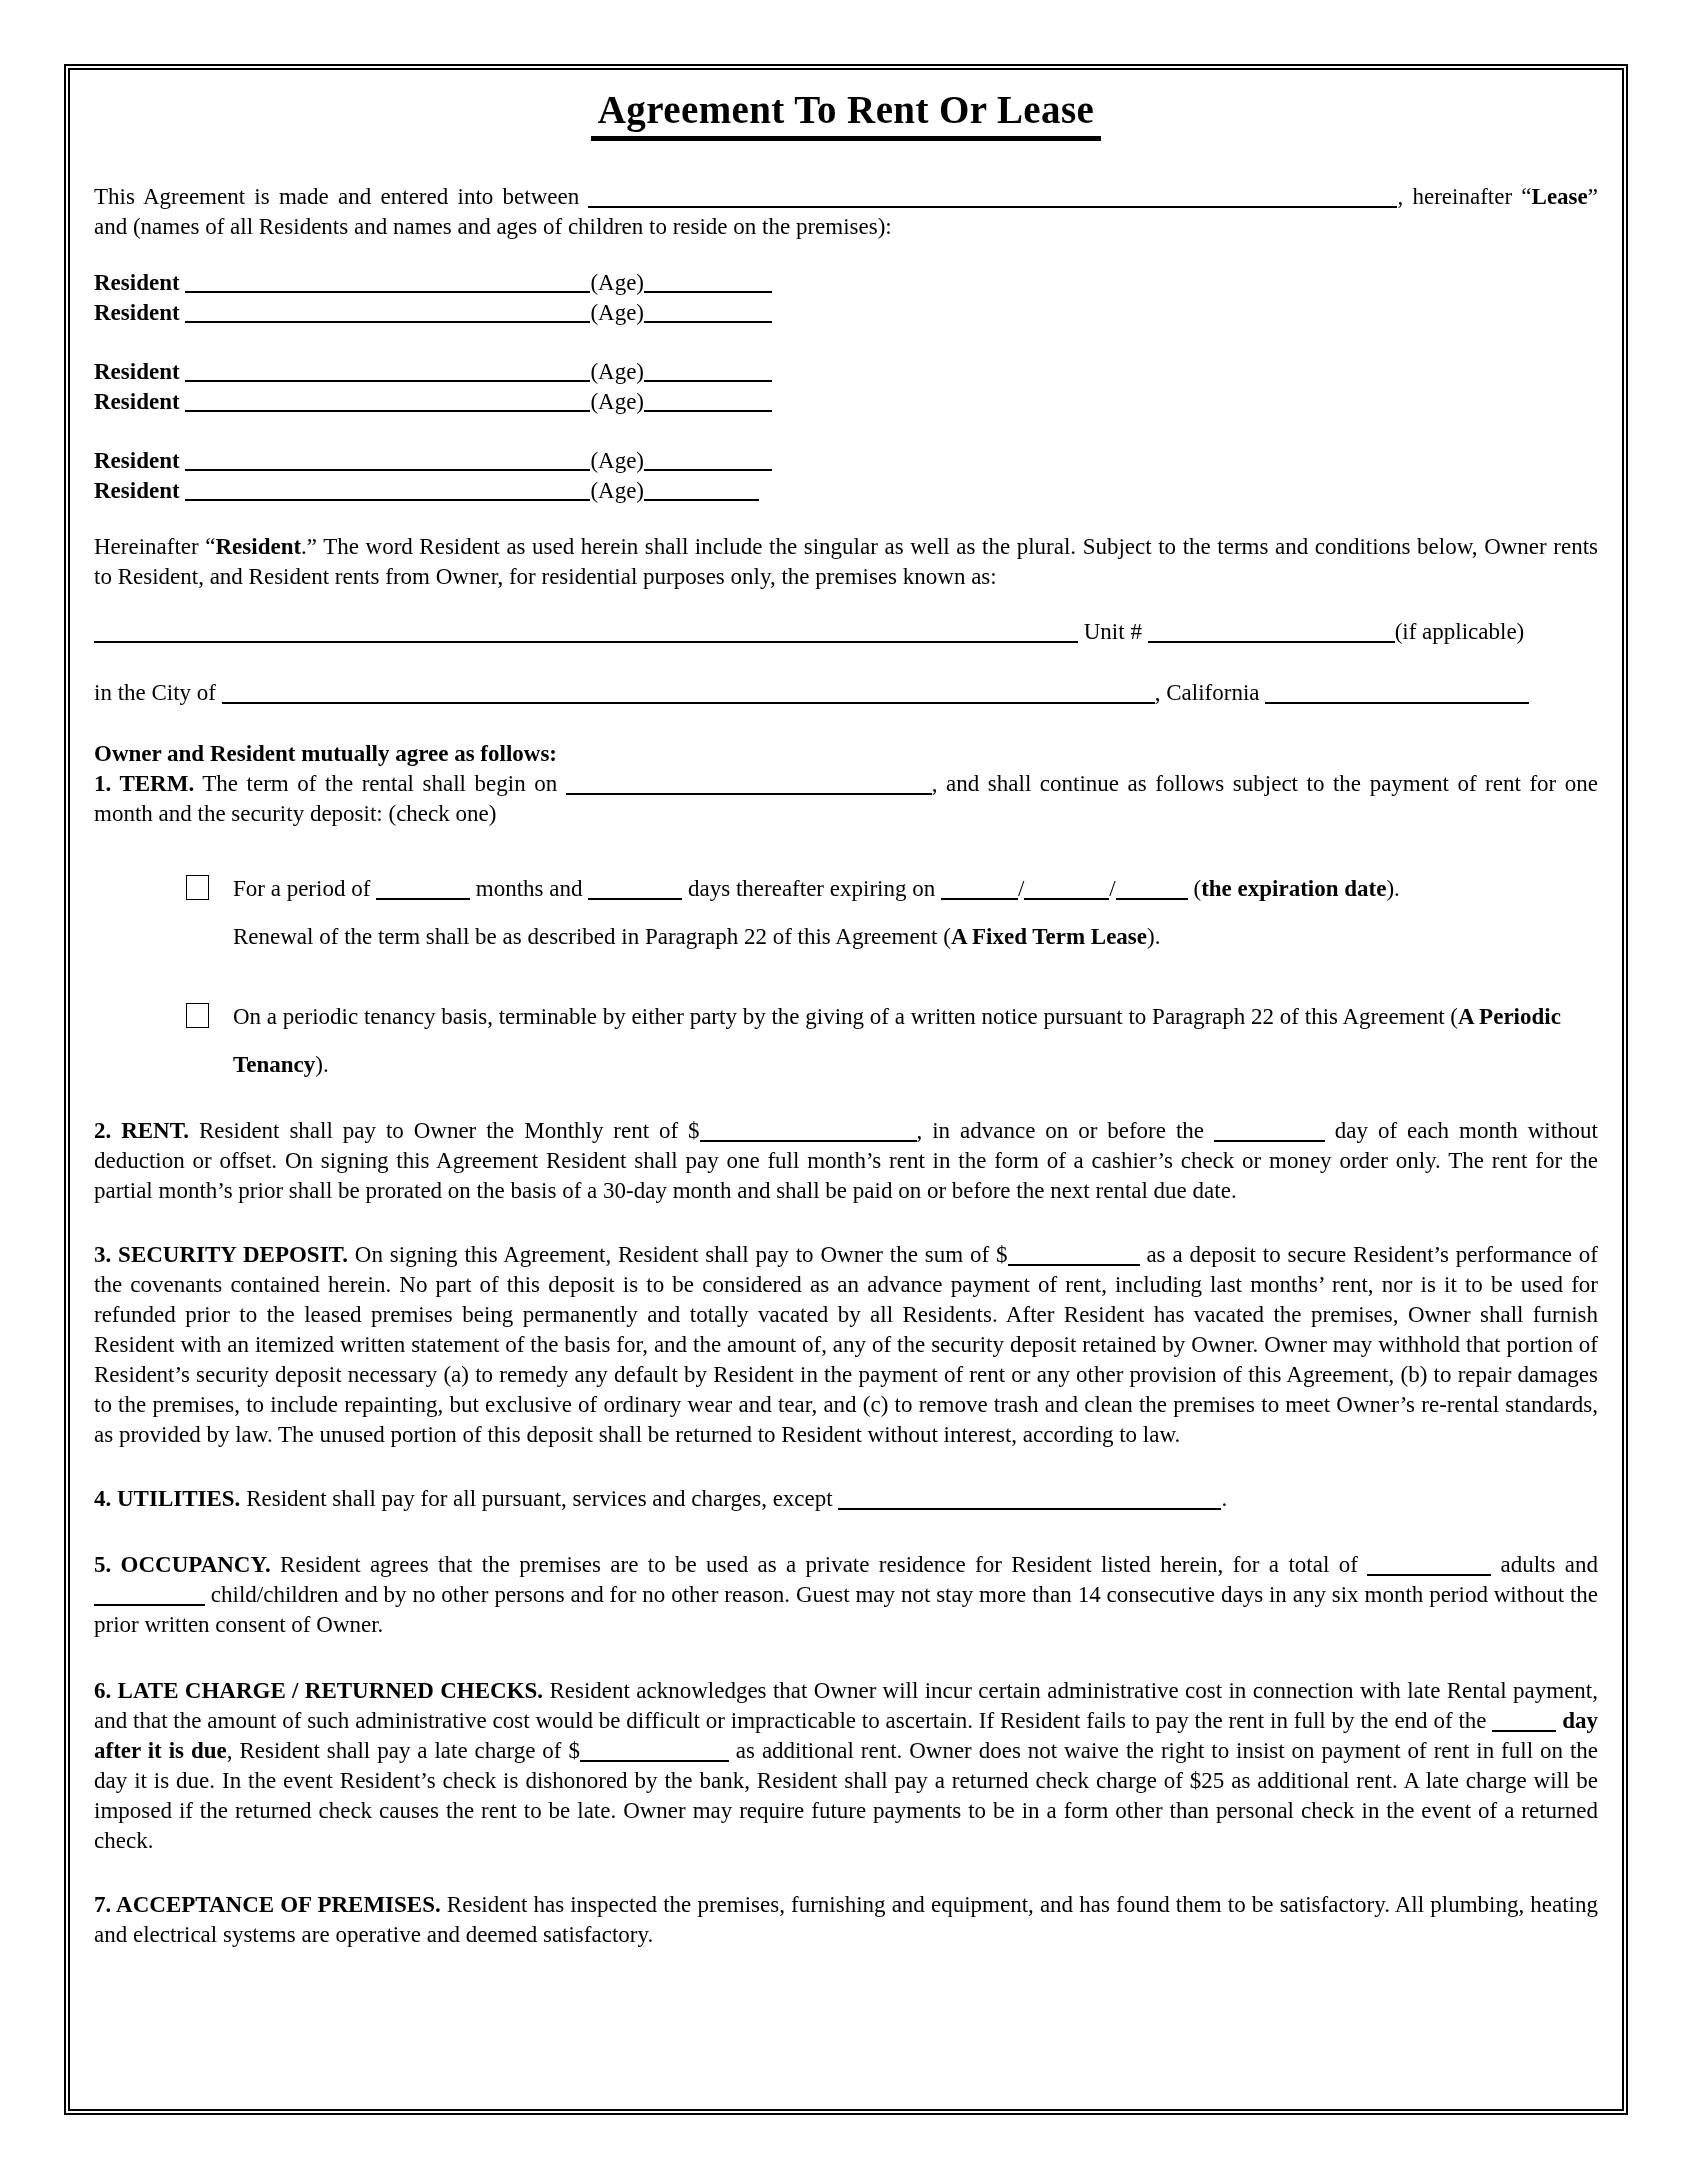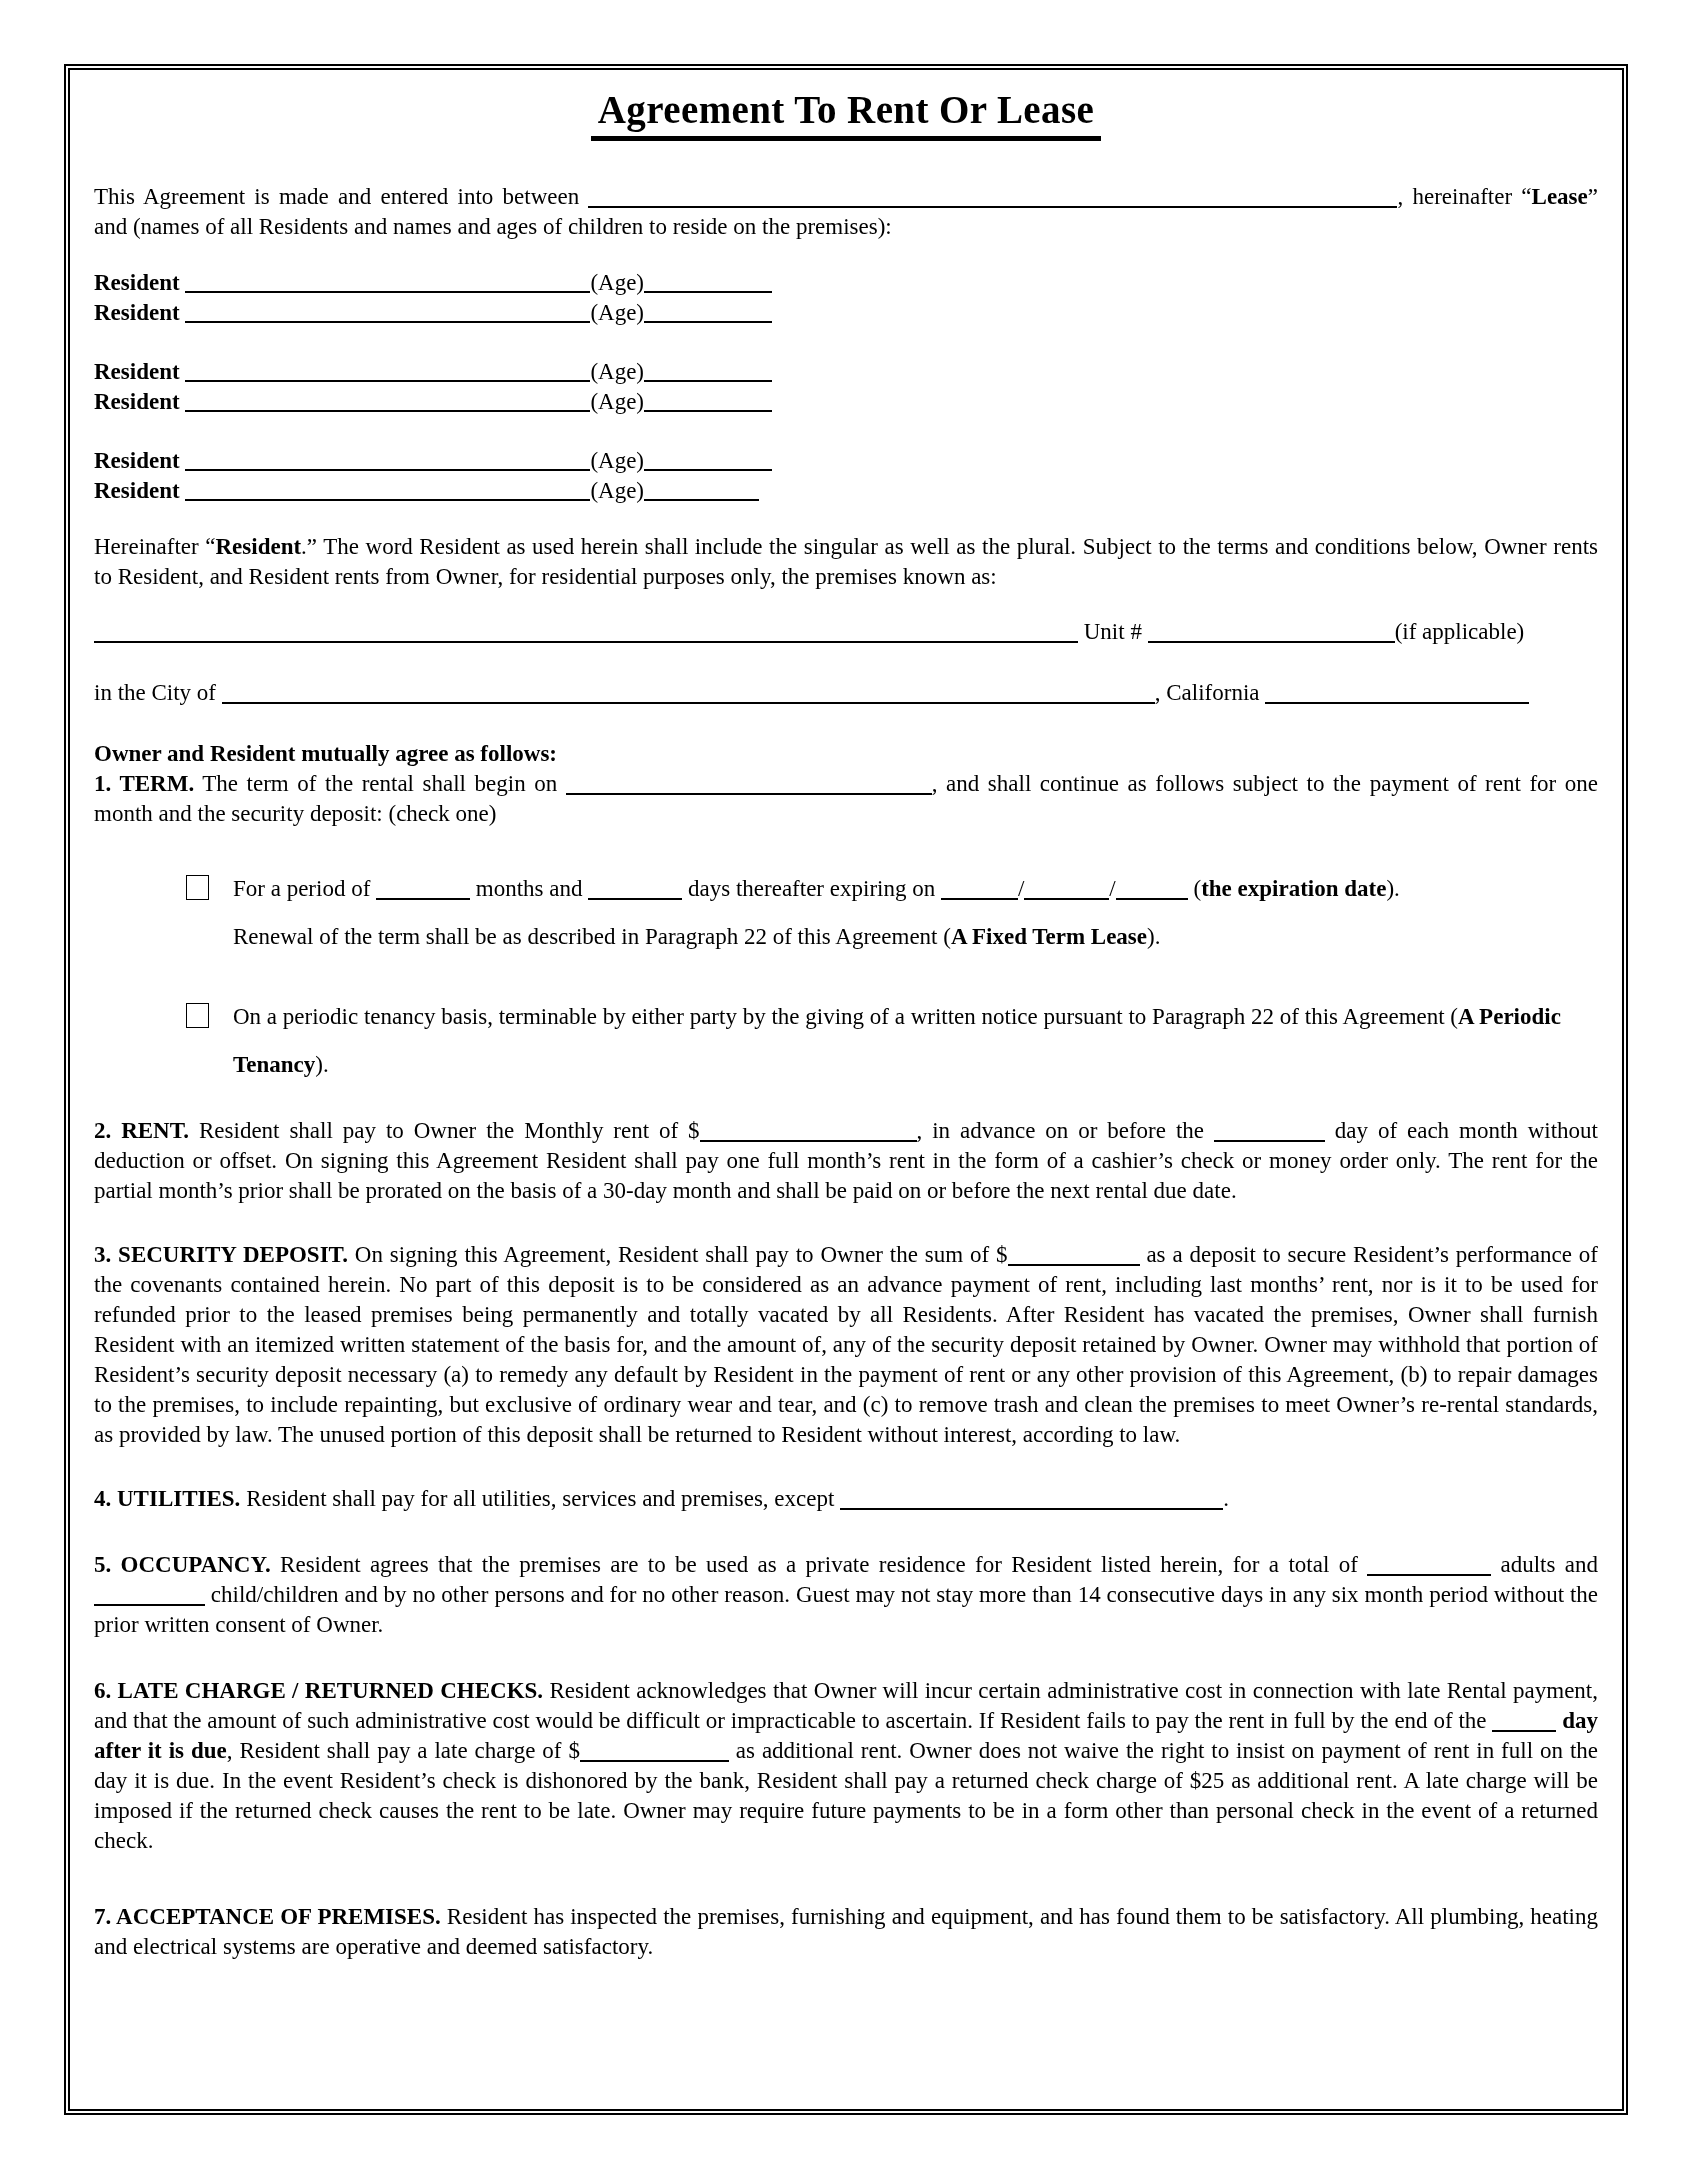--- a/index.html
+++ b/index.html
@@ -25,21 +25,21 @@
   #city{margin-bottom:31px;text-align:left;}
   #agree-heading{font-size:23px;line-height:30px;font-weight:bold;margin:0;}
   #term{margin-bottom:36px;}
   .cb-block{display:flex;margin:0 0 32px 92px;font-size:23px;line-height:48px;text-align:left;}
   .checkbox{width:21px;height:23px;border:1.7px solid #000;flex:0 0 auto;margin:10.2px 24px 0 0;background:#fff;}
   .cb-text{flex:1 1 auto;}
   #rent{margin-bottom:34px;}
   #security{}
   #utilities{margin-bottom:36px;}
   #occupancy{margin-bottom:36px;}
-  #late-charge{margin-bottom:46px;}
+  #late-charge{margin-bottom:34px;}
   #acceptance{margin-bottom:6.8px;}
   .footer{font-size:25.6px;font-style:italic;text-align:center;margin-top:17px;}
 </style>
 </head>
 <body>
 
 <div class="page">
   <div class="frame">
 
     <div class="title">
@@ -78,21 +78,21 @@
 
     <div class="cb-block" style="margin-bottom:27px">
       <span class="checkbox"></span>
       <div class="cb-text"><span class="run">On a periodic tenancy basis, terminable by either party by the giving of a written notice pursuant to Paragraph 22 of this Agreement (</span><span class="run b">A Periodic Tenancy</span><span class="run">).</span></div>
     </div>
 
     <p class="p" id="rent"><span class="run b">2. RENT.</span><span class="run"> Resident shall pay to Owner the Monthly rent of $</span><span class="blank" style="width: 217px;"></span><span class="run">, in advance on or before the </span><span class="blank" style="width: 111px;"></span><span class="run"> day of each month without deduction or offset. On signing this Agreement Resident shall pay one full month’s rent in the form of a cashier’s check or money order only. The rent for the partial month’s prior shall be prorated on the basis of a 30-day month and shall be paid on or before the next rental due date.</span></p>
 
     <p class="p" id="security"><span class="run b">3. SECURITY DEPOSIT.</span><span class="run"> On signing this Agreement, Resident shall pay to Owner the sum of $</span><span class="blank" style="width: 132px;"></span><span class="run"> as a deposit to secure Resident’s performance of the covenants contained herein. No part of this deposit is to be considered as an advance payment of rent, including last months’ rent, nor is it to be used for refunded prior to the leased premises being permanently and totally vacated by all Residents. After Resident has vacated the premises, Owner shall furnish Resident with an itemized written statement of the basis for, and the amount of, any of the security deposit retained by Owner. Owner may withhold that portion of Resident’s security deposit necessary (a) to remedy any default by Resident in the payment of rent or any other provision of this Agreement, (b) to repair damages to the premises, to include repainting, but exclusive of ordinary wear and tear, and (c) to remove trash and clean the premises to meet Owner’s re-rental standards, as provided by law. The unused portion of this deposit shall be returned to Resident without interest, according to law.</span></p>
 
-    <p class="p" id="utilities"><span class="run b">4. UTILITIES.</span><span class="run"> Resident shall pay for all utilities, services and premises, except </span><span class="blank" style="width: 383px;"></span><span class="run">.</span></p>
+    <p class="p" id="utilities"><span class="run b">4. UTILITIES.</span><span class="run"> Resident shall pay for all pursuant, services and charges, except </span><span class="blank" style="width: 383px;"></span><span class="run">.</span></p>
 
     <p class="p" id="occupancy"><span class="run b">5. OCCUPANCY.</span><span class="run"> Resident agrees that the premises are to be used as a private residence for Resident listed herein, for a total of </span><span class="blank" style="width: 124px;"></span><span class="run"> adults and </span><span class="blank" style="width: 111px;"></span><span class="run"> child/children and by no other persons and for no other reason. Guest may not stay more than 14 consecutive days in any six month period without the prior written consent of Owner.</span></p>
 
     <p class="p" id="late-charge"><span class="run b">6. LATE CHARGE / RETURNED CHECKS.</span><span class="run"> Resident acknowledges that Owner will incur certain administrative cost in connection with late Rental payment, and that the amount of such administrative cost would be difficult or impracticable to ascertain. If Resident fails to pay the rent in full by the end of the </span><span class="blank" style="width: 64px;"></span><span class="run"> </span><span class="run b">day after it is due</span><span class="run">, Resident shall pay a late charge of $</span><span class="blank" style="width: 149px;"></span><span class="run"> as additional rent. Owner does not waive the right to insist on payment of rent in full on the day it is due. In the event Resident’s check is dishonored by the bank, Resident shall pay a returned check charge of $25 as additional rent. A late charge will be imposed if the returned check causes the rent to be late. Owner may require future payments to be in a form other than personal check in the event of a returned check.</span></p>
 
     <p class="p" id="acceptance"><span class="run b">7. ACCEPTANCE OF PREMISES.</span><span class="run">  Resident has inspected the premises, furnishing and equipment, and has found them to be satisfactory. All plumbing, heating and electrical systems are operative and deemed satisfactory.</span></p>
 
 
   </div>
 </div>

